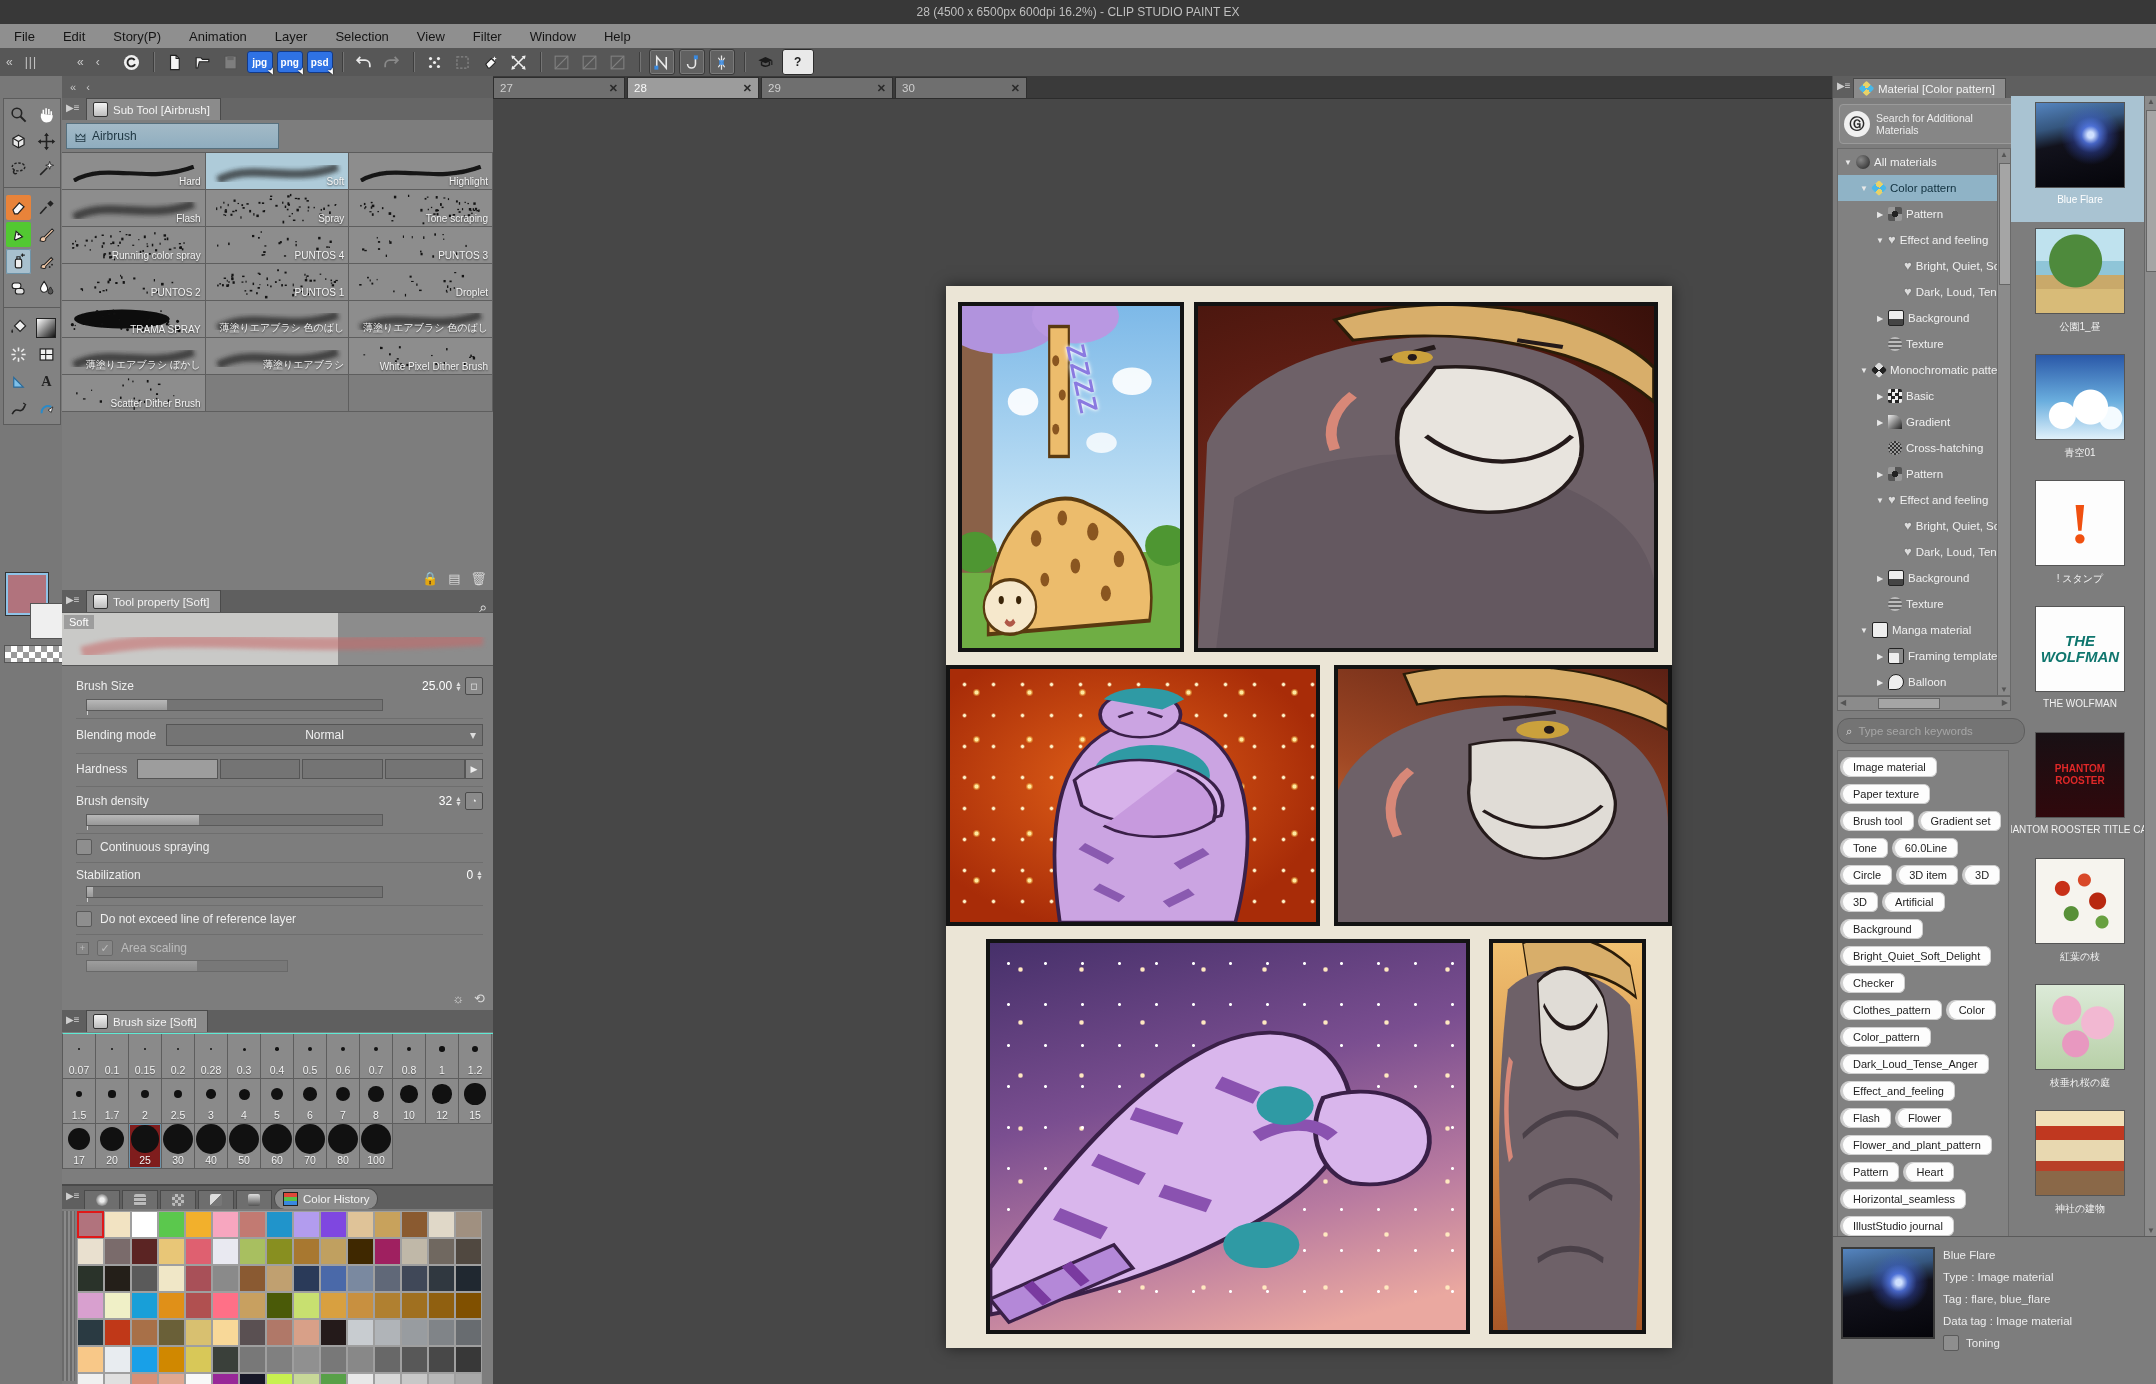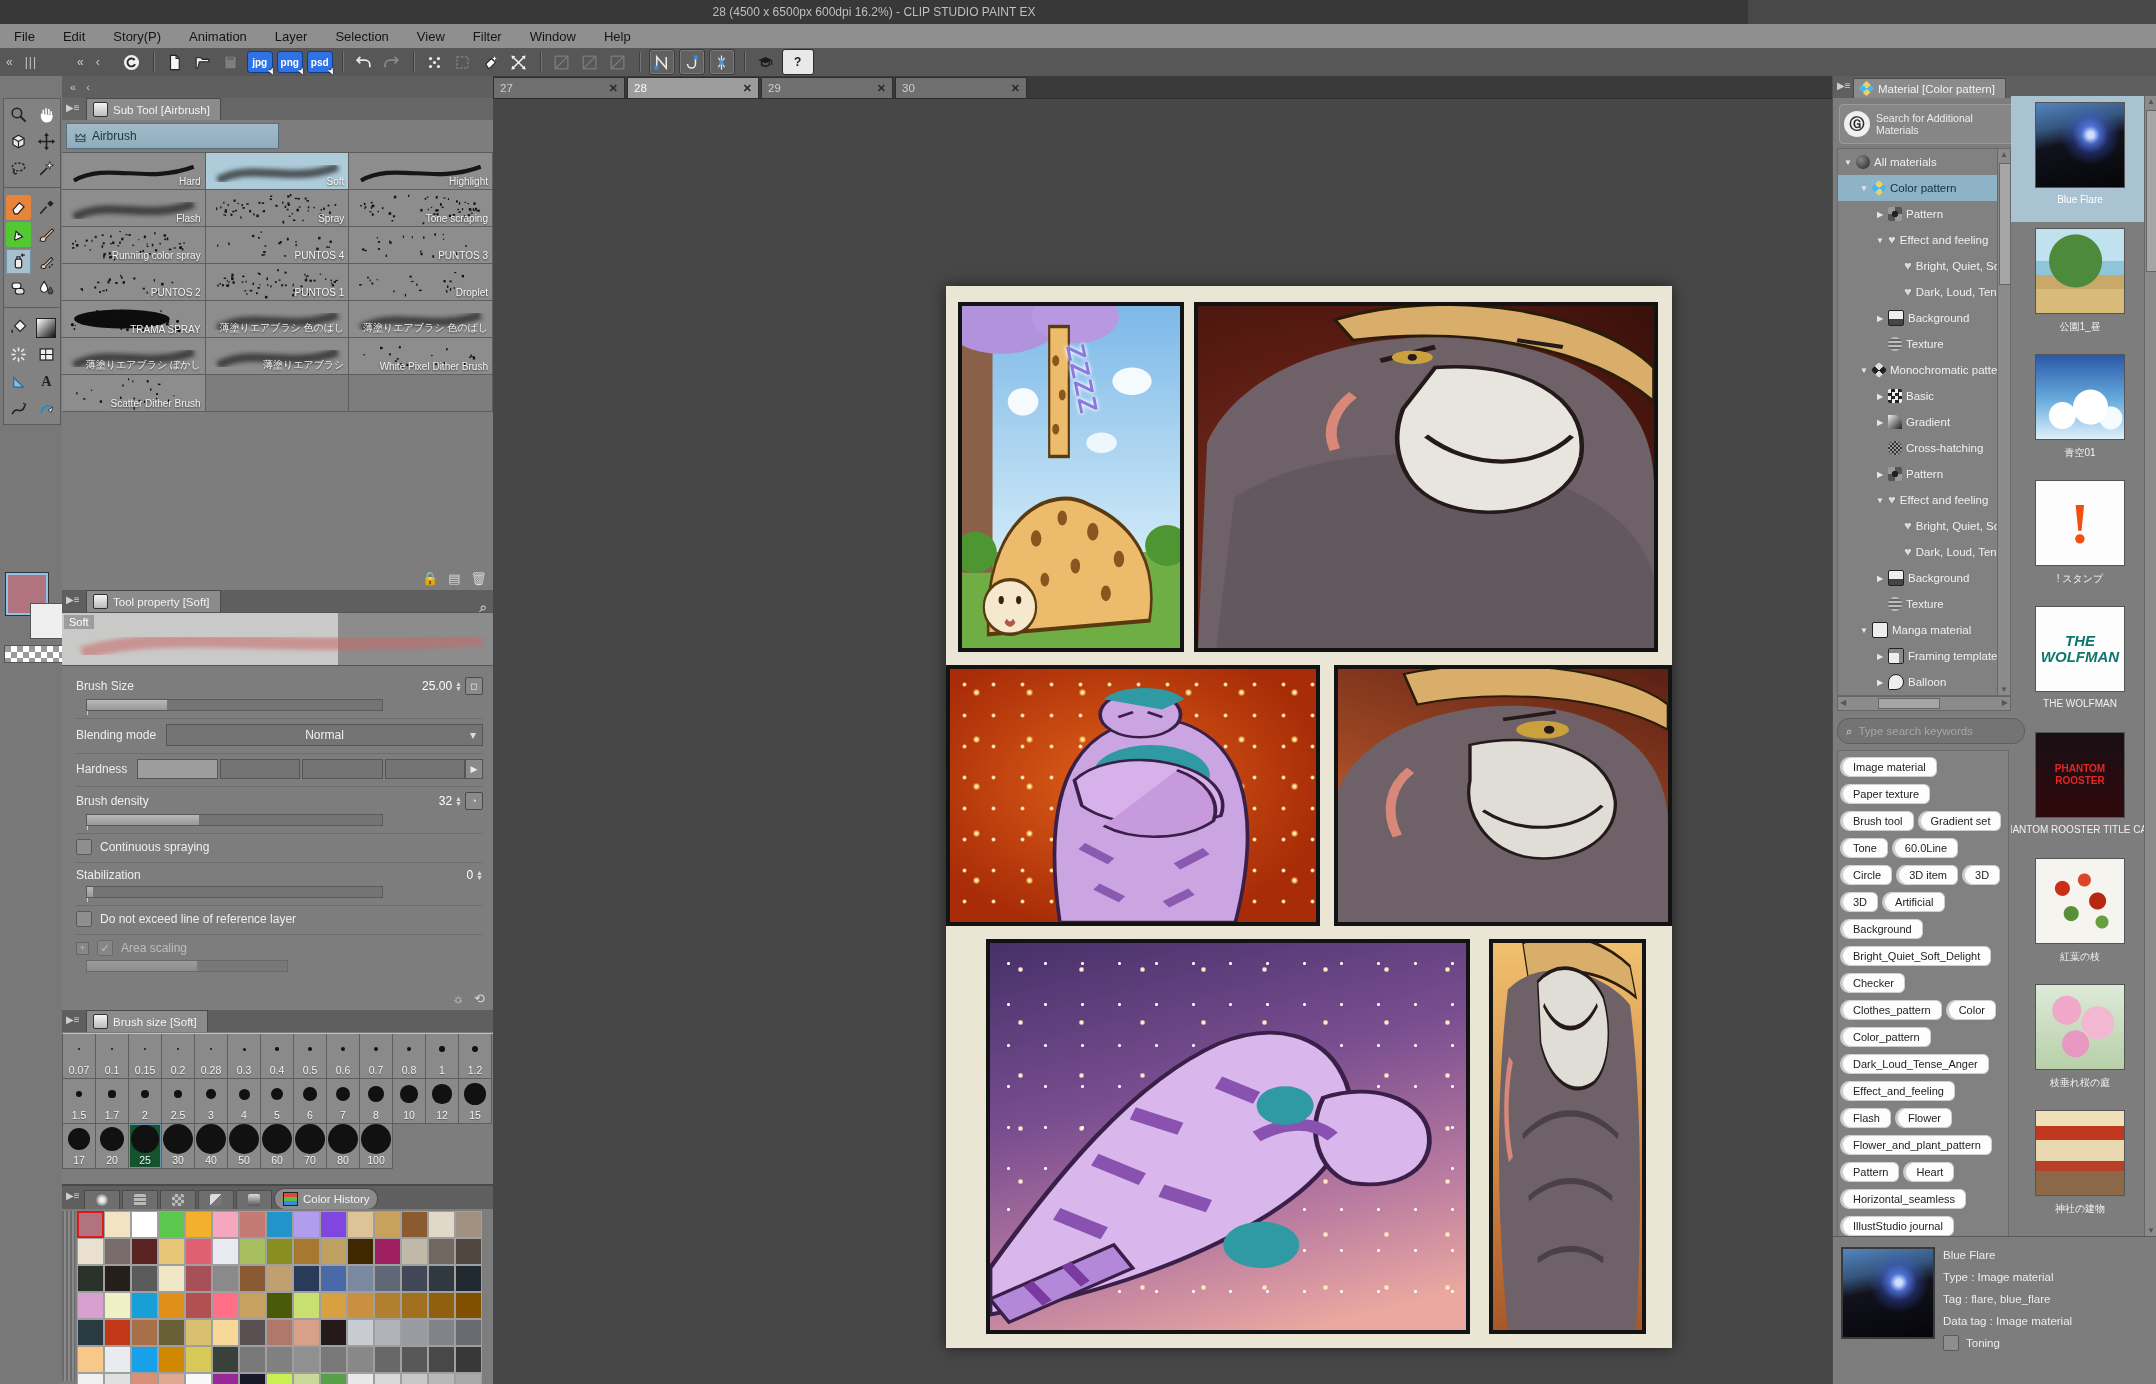--- a/index.html
+++ b/index.html
@@ -1,19 +1,19 @@
 <!DOCTYPE html>
 <html><head>
 <meta charset="utf-8">
 <style>
   html,body{margin:0;padding:0;background:#2e2e2e;font-family:"Liberation Sans",sans-serif;}
   #app{position:relative;width:2156px;height:1384px;overflow:hidden;background:#484848;color:#ddd;font-size:12px;-webkit-user-select:none;}
   .abs{position:absolute;}
   
-  #titlebar{left:0;top:0;width:1748px;height:24px;background:#383838;color:#bfbfbf;display:flex;align-items:center;justify-content:center;font-size:12px;}
+  #titlebar{left:0;top:0;width:2156px;height:24px;background:#383838;color:#bfbfbf;display:flex;align-items:center;justify-content:center;font-size:12px;}
   #menubar{left:0;top:24px;width:2156px;height:24px;background:#8f8f8f;display:flex;align-items:center;border-bottom:1px solid #5a5a5a;}
   #menubar .mi{padding:0 14px;color:#151515;font-size:13px;height:24px;display:flex;align-items:center;cursor:default;}
   #toolbar{left:0;top:48px;width:2156px;height:28px;background:#575757;display:flex;align-items:center;border-bottom:1px solid #3c3c3c;}
   .dockarrs{display:flex;align-items:center;color:#c9c9c9;font-size:12px;}
   .dockarrs span{margin:0 6px;}
   #tb-icons{display:flex;align-items:center;margin-left:12px;}
   .tbtn{width:24px;height:24px;margin:0 2px;display:flex;align-items:center;justify-content:center;border-radius:3px;}
   .tbtn svg{width:19px;height:19px;}
   .tbtn.dis{opacity:.35;}
   .tbtn.white{background:#e9e9e9;width:30px;border:1px solid #2c2c2c;color:#222;font-weight:bold;}
@@ -72,21 +72,21 @@
   .seg div.on{background:#9d9d9d;}
   .segarr{width:16px;height:18px;border:1px solid #555;background:#8a8a8a;color:#eee;font-size:9px;display:flex;align-items:center;justify-content:center;}
   .chk{display:flex;align-items:center;gap:8px;color:#eee;font-size:12px;}
   .cb{width:14px;height:14px;border:1px solid #5a5a5a;background:#8e8e8e;border-radius:2px;display:flex;align-items:center;justify-content:center;color:#efefef;font-size:11px;}
   .dim{opacity:.55;}
   #tp-foot{position:absolute;right:8px;bottom:4px;display:flex;gap:10px;color:#d8d8d8;font-size:13px;}
   
   #brushsize{left:62px;top:1010px;width:431px;height:174px;background:#7d7d7d;border-right:1px solid #434343;border-bottom:2px solid #4a4a4a;}
   #sizegrid{display:grid;grid-template-columns:repeat(13,33px);border-top:1px solid #5eead4;border-left:1px solid #5a5a5a;margin-top:1px;}
   .szcell{height:44px;background:#8a8a8a;border-right:1px solid #5e5e5e;border-bottom:1px solid #5e5e5e;display:flex;flex-direction:column;align-items:center;justify-content:flex-end;overflow:hidden;}
-  .szcell.sel{background:#14532d;box-shadow:inset 0 0 0 1px #6d93a8;}
+  .szcell.sel{background:#7f1d1d;box-shadow:inset 0 0 0 1px #6d93a8;}
   .szcell .dot{background:#111;border-radius:50%;margin:auto;}
   .szcell .v{font-size:10.5px;color:#f2f2f2;text-shadow:0 1px 1px rgba(0,0,0,.4);padding-bottom:2px;}
   
   #colhist{left:62px;top:1186px;width:431px;height:198px;background:#7d7d7d;border-right:1px solid #434343;}
   #ch-tabs{height:23px;background:#5f5f5f;display:flex;align-items:flex-end;padding-left:22px;gap:2px;}
   .chtab{width:34px;height:18px;background:#6e6e6e;border:1px solid #4a4a4a;border-bottom:none;display:flex;align-items:center;justify-content:center;}
   .chtab .ico{width:12px;height:12px;border-radius:2px;}
   .chtab.active{background:#8b8b8b;width:auto;padding:0 8px;gap:5px;color:#f2f2f2;font-size:11.5px;height:20px;border-radius:10px;}
   .filmico{width:13px;height:12px;background:linear-gradient(#e04838 0 33%,#58c048 33% 66%,#3888e0 66%);border:1px solid #222;}
   #ch-body{position:relative;height:175px;overflow:hidden;}

